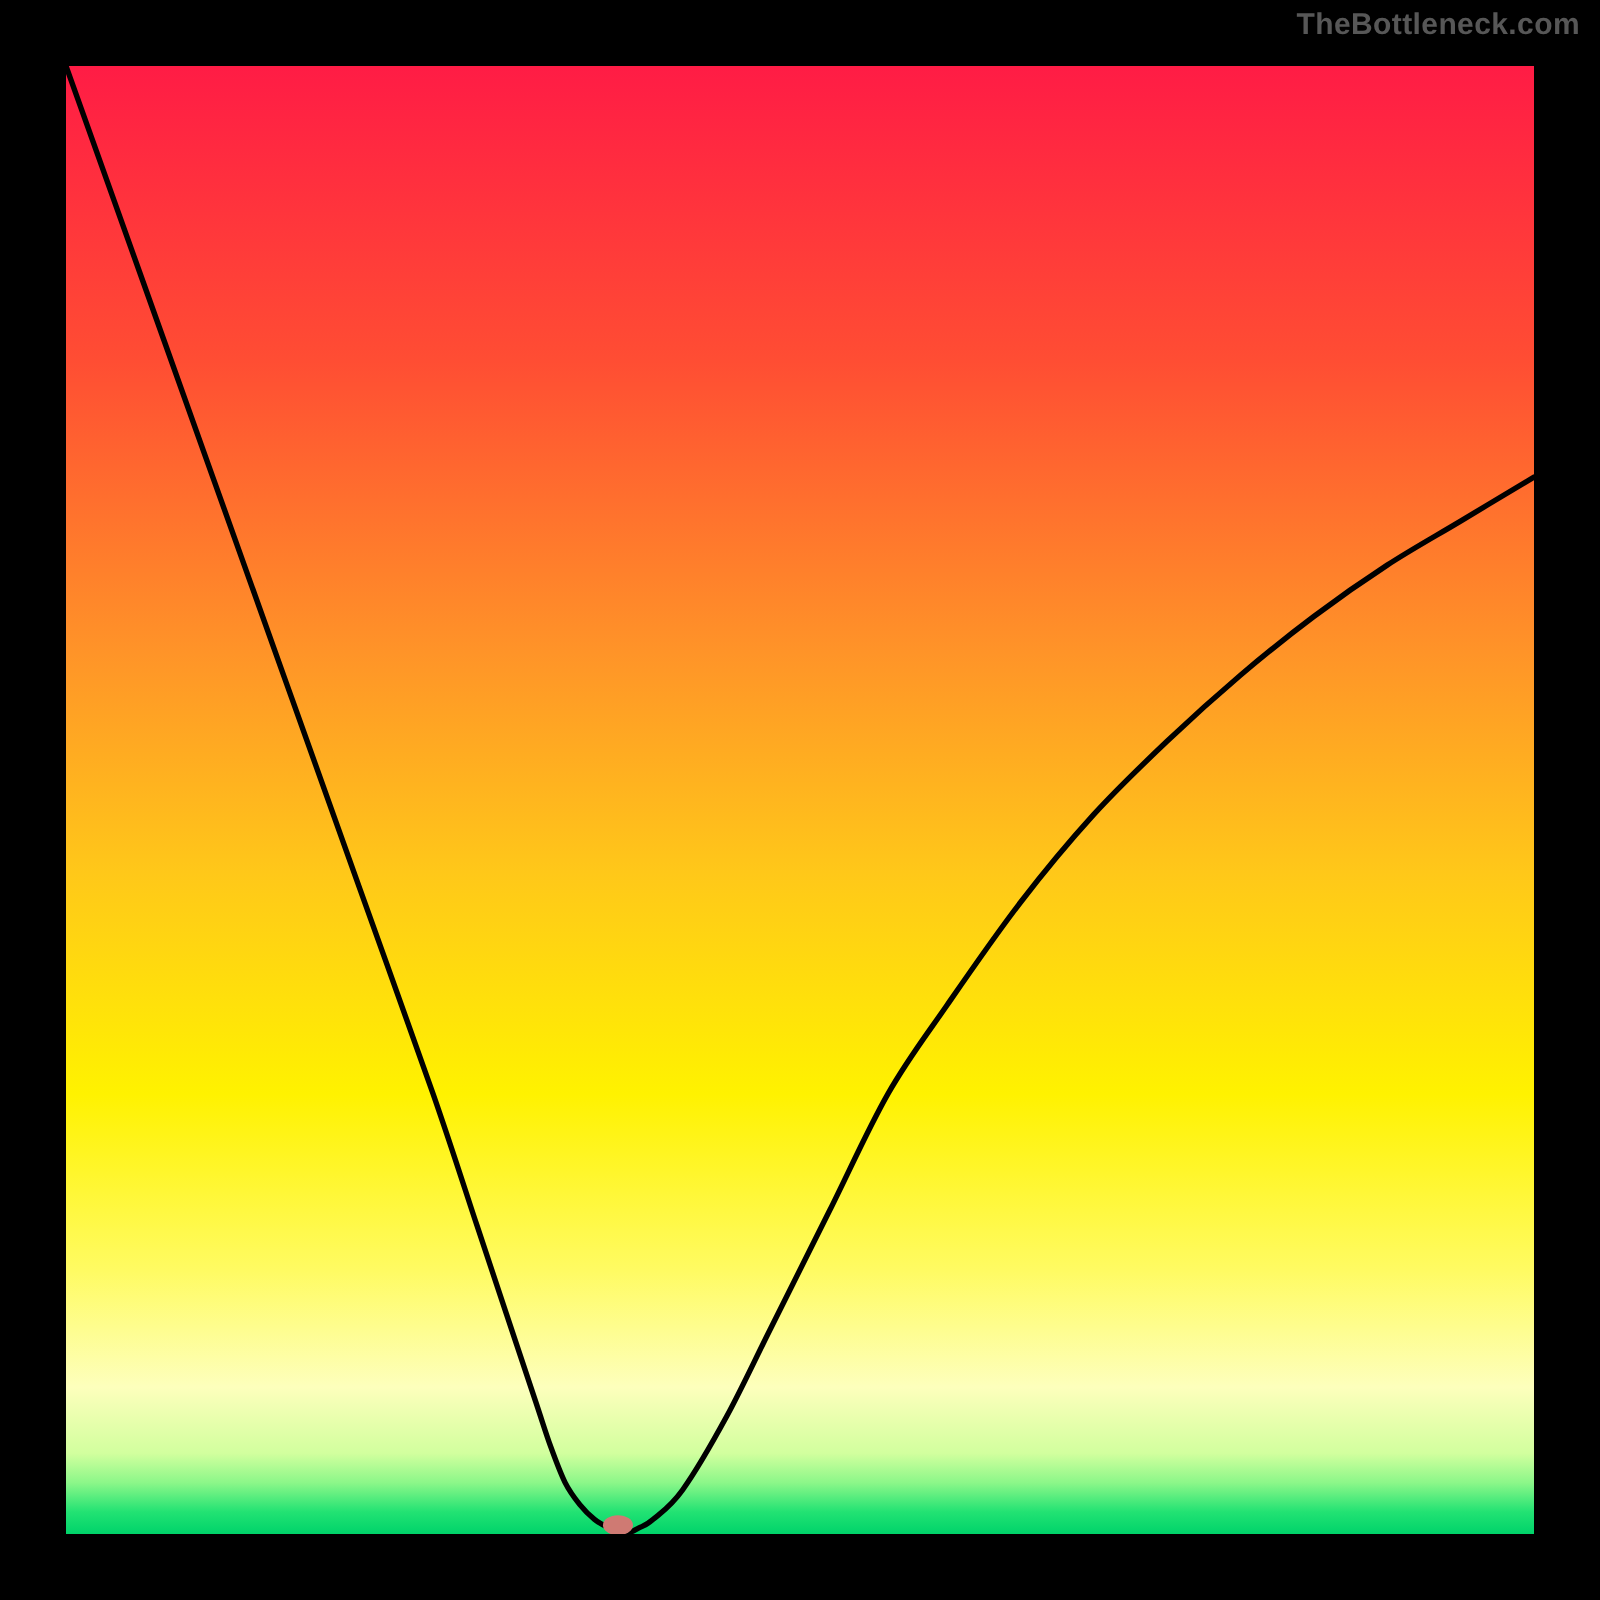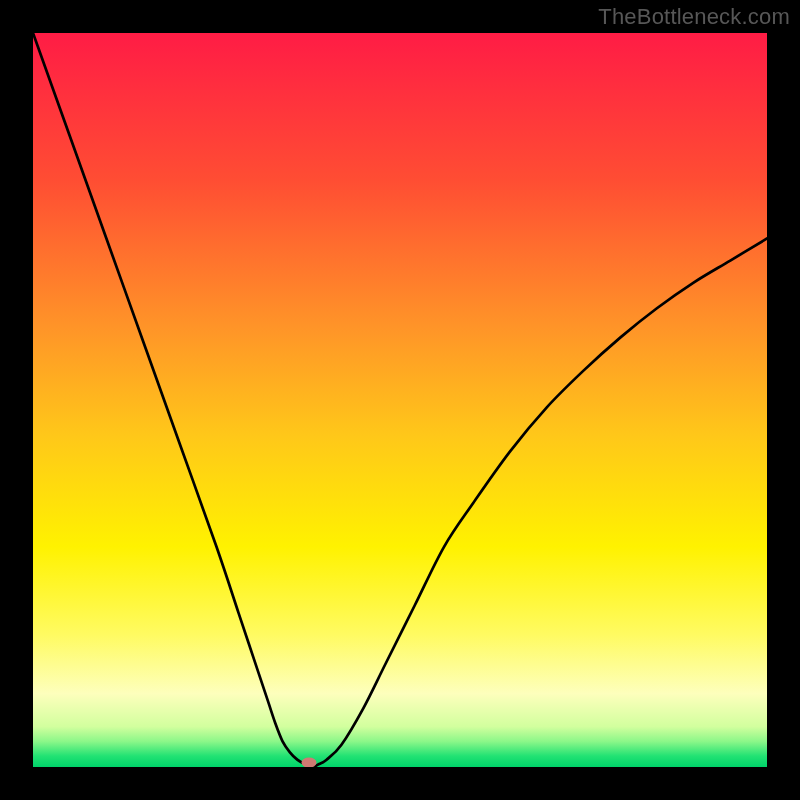--- a/index.html
+++ b/index.html
@@ -14,22 +14,22 @@
   .frame {
     position: relative;
     width: 800px;
     height: 800px;
     background: #000;
   }
   .watermark {
     position: absolute;
     top: 4px;
     right: 10px;
-    font-size: 22px;
-    font-weight: 400;
+    font-size: 15px;
+    font-weight: 700;
     color: #575757;
     letter-spacing: 0.2px;
     z-index: 5;
   }
   .plot-wrap {
     position: absolute;
     left: 33px;
     top: 33px;
     width: 734px;
     height: 734px;

